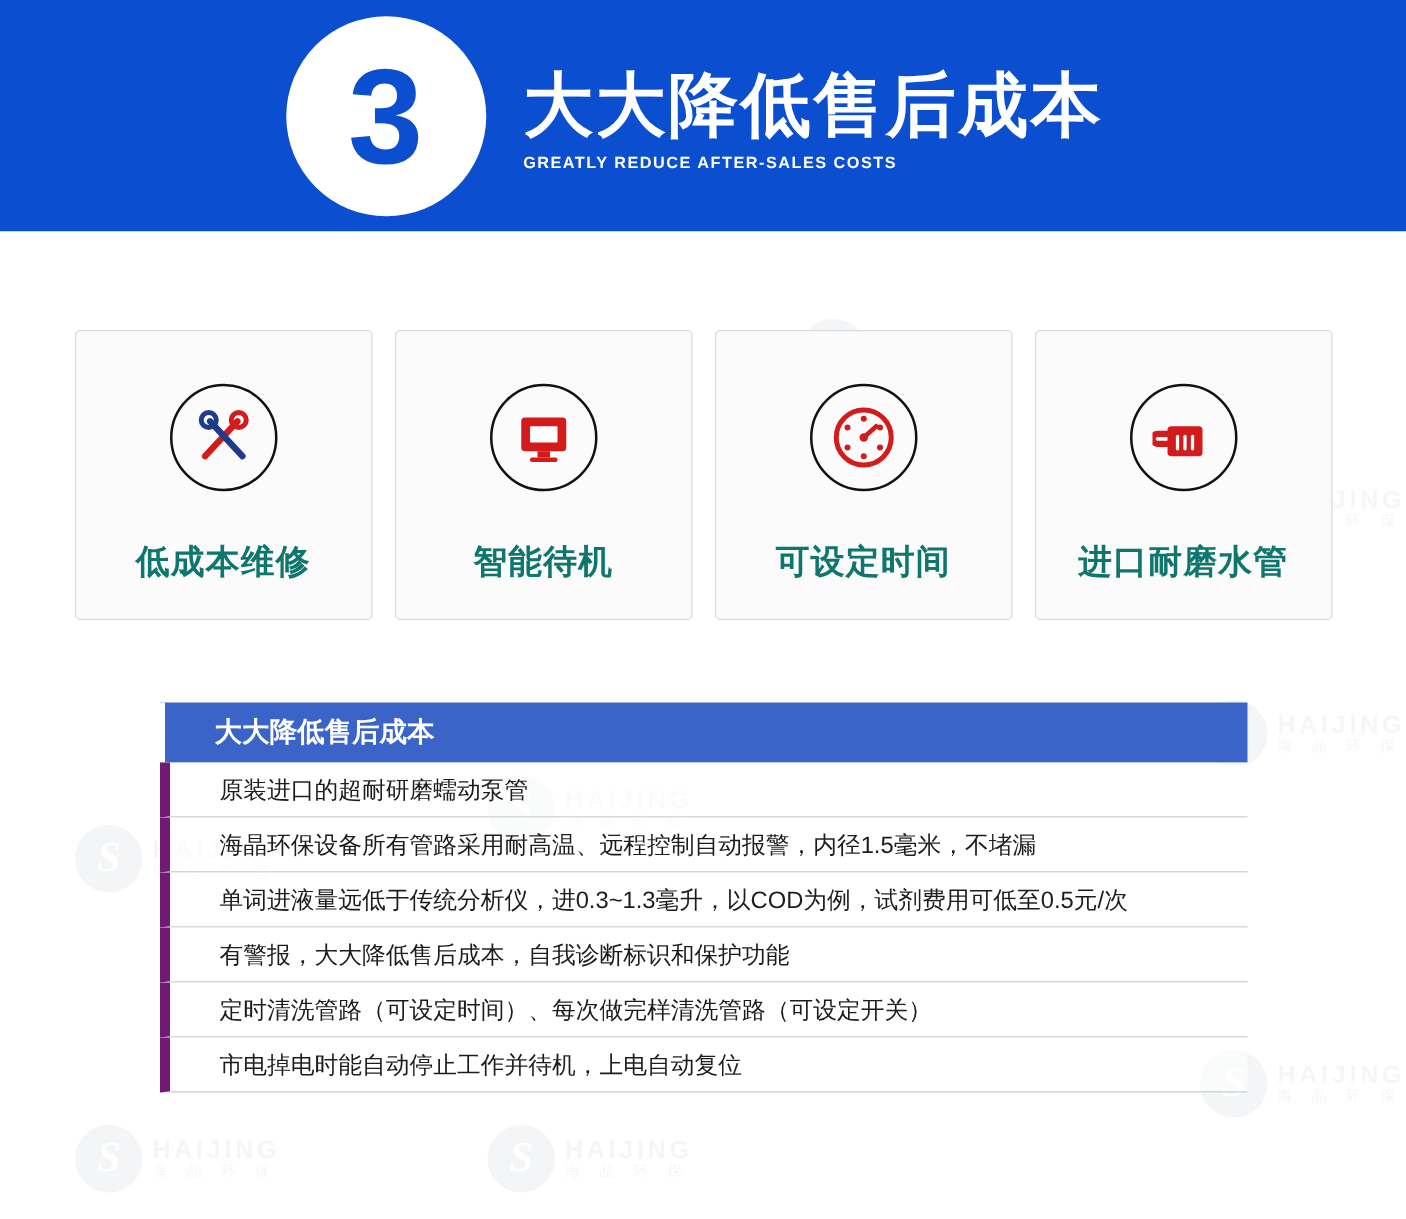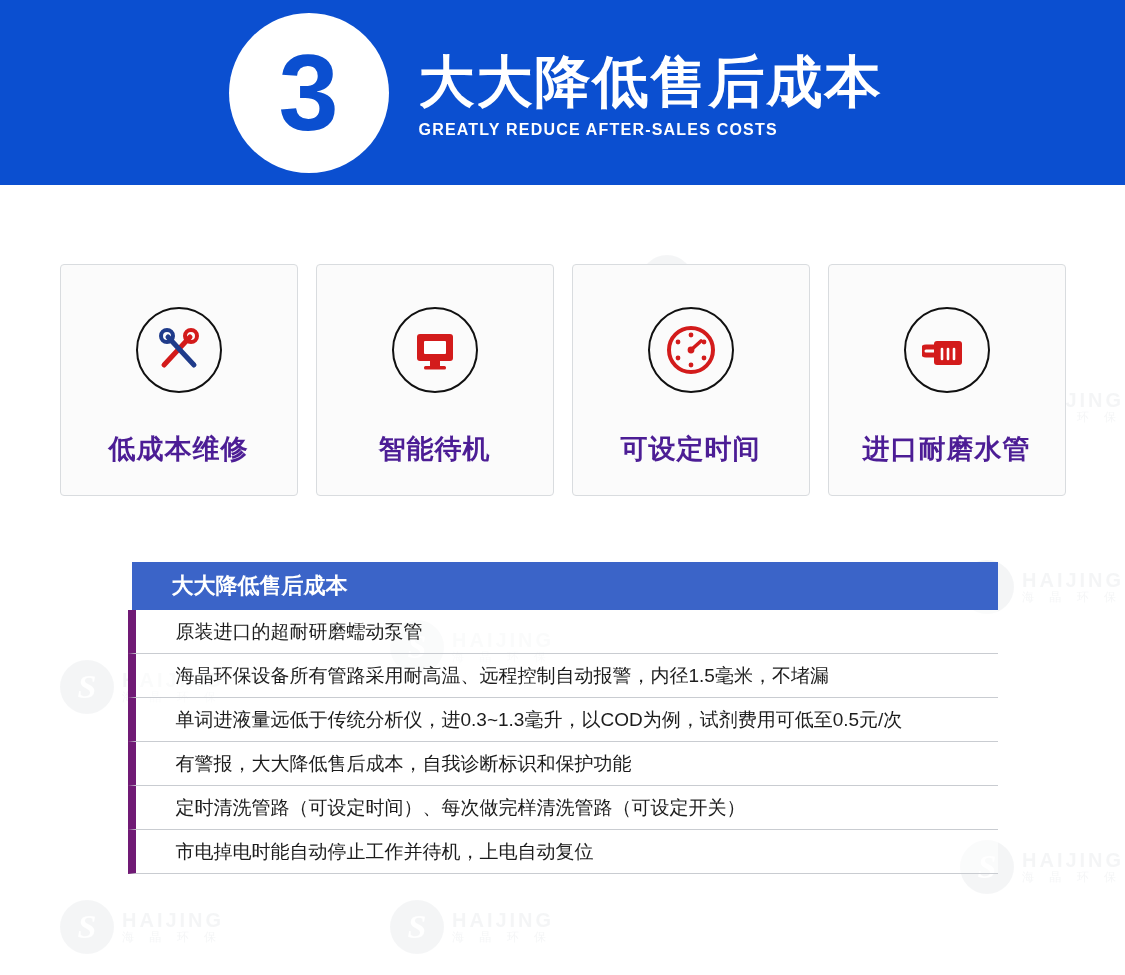--- a/index.html
+++ b/index.html
@@ -104,21 +104,21 @@
   .banner-title {
     color: #ffffff;
     font-size: 56px;
     font-weight: bold;
     letter-spacing: 2px;
     line-height: 1.15;
     font-family: "Liberation Sans", sans-serif;
   }
   .banner-sub {
     color: #ffffff;
-    font-size: 16px;
+    font-size: 13px;
     font-weight: bold;
     letter-spacing: 1.2px;
     margin-top: 6px;
     font-family: "Liberation Sans", sans-serif;
   }
 
   
   .cards {
     position: relative;
     z-index: 2;
@@ -146,21 +146,21 @@
     border-radius: 50%;
     border: 2px solid #111111;
     display: flex;
     align-items: center;
     justify-content: center;
     background: transparent;
   }
   .card-label {
     margin-top: 38px;
     font-size: 27px;
-    color: #4c1d95;
+    color: #0f766e;
     font-weight: bold;
     letter-spacing: 1px;
     font-family: "Liberation Sans", sans-serif;
   }
 
   
   .table-wrap {
     position: relative;
     z-index: 2;
     width: 870px;

